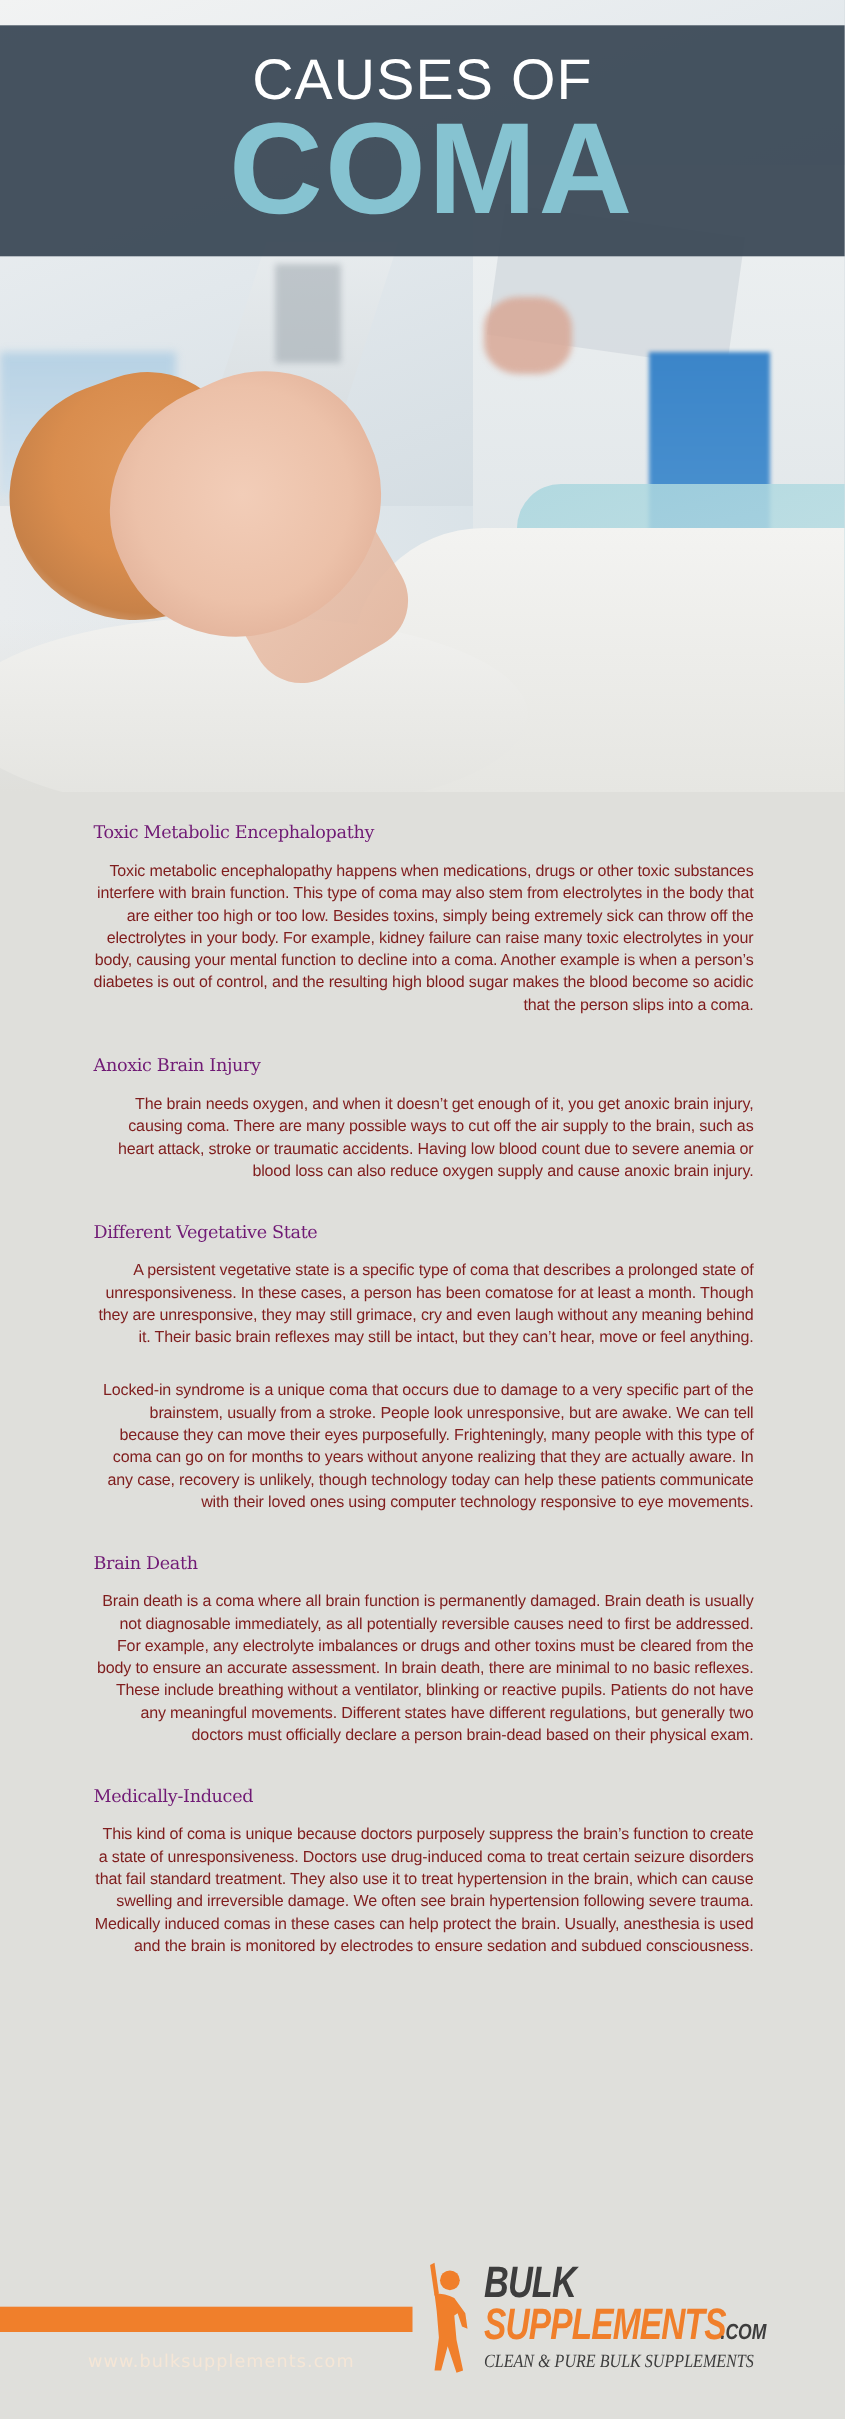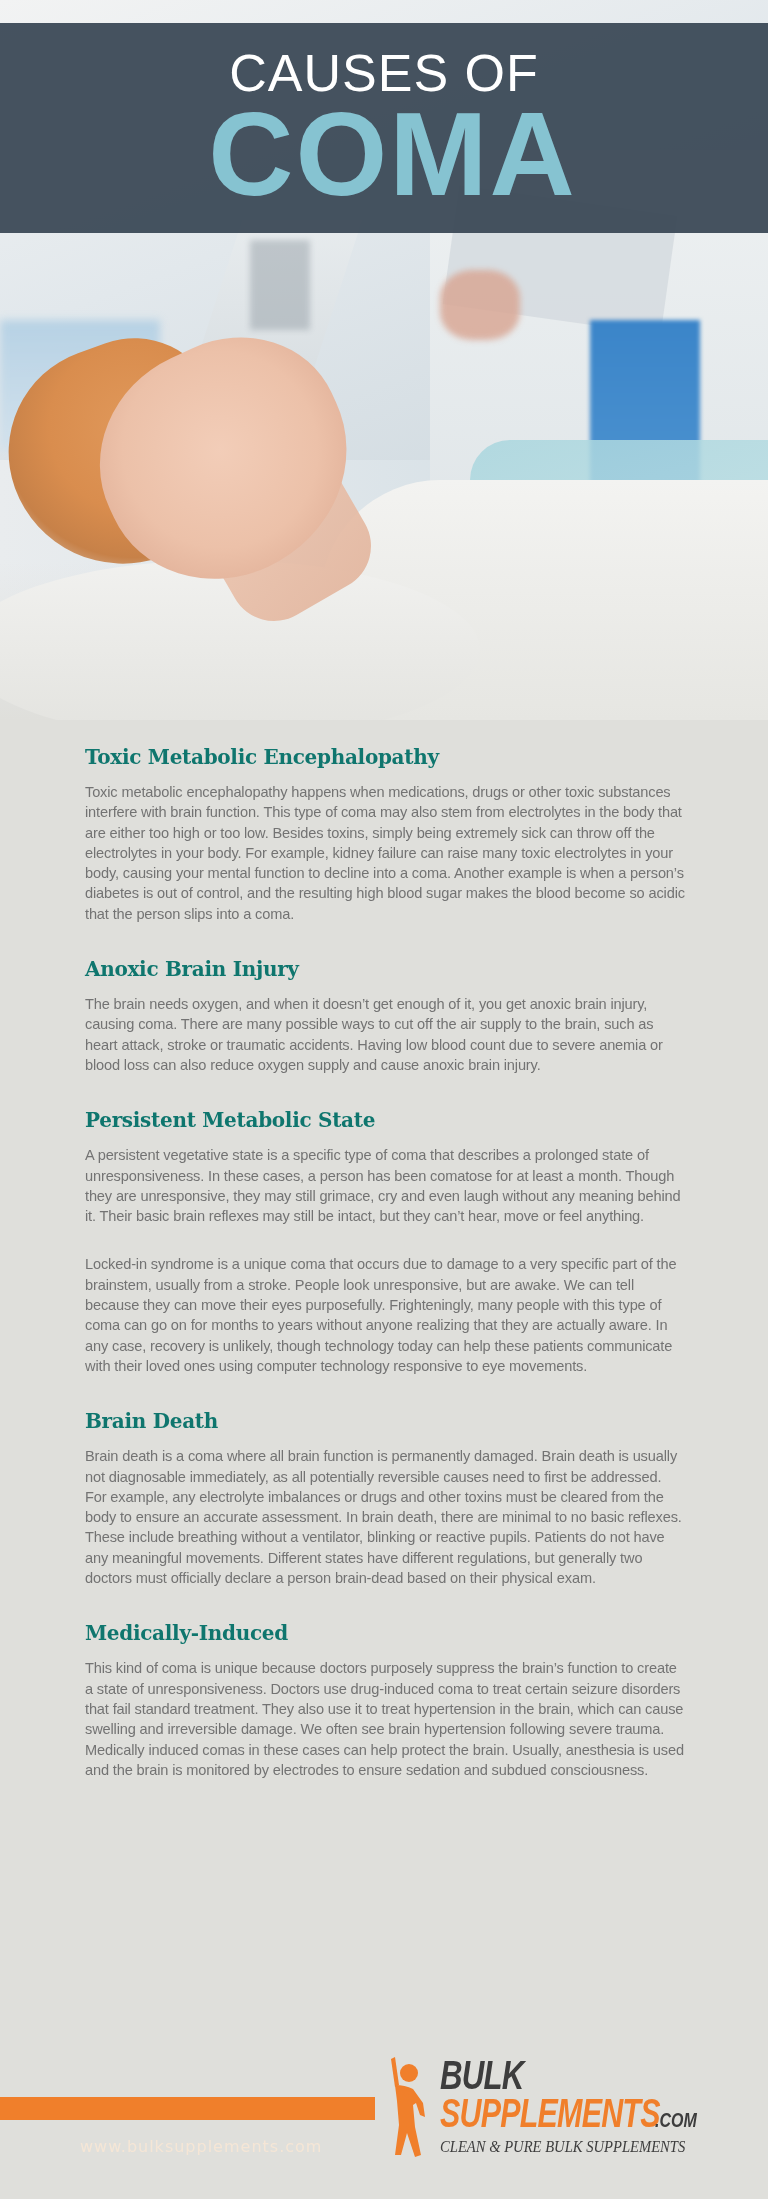--- a/index.html
+++ b/index.html
@@ -59,26 +59,27 @@
     position: absolute; left: 0; right: 0; top: 72px;
     color: #86c3d1; font-size: 118px; font-weight: bold; letter-spacing: 2px; line-height: 1;
     font-family: "Liberation Sans", sans-serif;
     padding-left: 17px;
   }
 
   
   .content { position: absolute; left: 85px; top: 740px; width: 600px; }
   .section { margin-bottom: 28px; }
   .section-title {
-    color: #0f766e; font-family: "DejaVu Serif", serif; font-size: 20px; font-weight: bold;
+    color: #701a75; font-family: "DejaVu Serif", serif; font-size: 16px; font-weight: normal;
     letter-spacing: -0.3px; margin-bottom: 8px; line-height: 34px;
   }
   .section-body {
-    font-family: "Liberation Sans", sans-serif; font-size: 14.6px; line-height: 20.3px; color: #737373;
+    font-family: "Liberation Sans", sans-serif; font-size: 14.6px; line-height: 20.3px; color: #7f1d1d;
     letter-spacing: -0.15px;
+    text-align: right;
   }
 
   
   .footer-bar {
     position: absolute; left: 0; top: 2097px; width: 375px; height: 23px;
     background: #f07f2b;
   }
   .footer-url {
     position: absolute; left: 80px; top: 2098px; color: #f5e6d6;
     font-family: "DejaVu Sans", sans-serif; font-size: 16px; letter-spacing: 1px; line-height: 22px; margin-top: 38px;
@@ -134,21 +135,21 @@
 <div class="content">
   <div class="section">
     <h2 class="section-title">Toxic Metabolic Encephalopathy</h2>
     <p class="section-body">Toxic metabolic encephalopathy happens when medications, drugs or other toxic substances interfere with brain function. This type of coma may also stem from electrolytes in the body that are either too high or too low. Besides toxins, simply being extremely sick can throw off the electrolytes in your body. For example, kidney failure can raise many toxic electrolytes in your body, causing your mental function to decline into a coma. Another example is when a person’s diabetes is out of control, and the resulting high blood sugar makes the blood become so acidic that the person slips into a coma.</p>
   </div>
   <div class="section">
     <h2 class="section-title">Anoxic Brain Injury</h2>
     <p class="section-body">The brain needs oxygen, and when it doesn’t get enough of it, you get anoxic brain injury, causing coma. There are many possible ways to cut off the air supply to the brain, such as heart attack, stroke or traumatic accidents. Having low blood count due to severe anemia or blood loss can also reduce oxygen supply and cause anoxic brain injury.</p>
   </div>
   <div class="section">
-    <h2 class="section-title">Persistent Metabolic State</h2>
+    <h2 class="section-title">Different Vegetative State</h2>
     <p class="section-body">A persistent vegetative state is a specific type of coma that describes a prolonged state of unresponsiveness. In these cases, a person has been comatose for at least a month. Though they are unresponsive, they may still grimace, cry and even laugh without any meaning behind it. Their basic brain reflexes may still be intact, but they can’t hear, move or feel anything.</p>
   </div>
   <div class="section">
     <p class="section-body">Locked-in syndrome is a unique coma that occurs due to damage to a very specific part of the brainstem, usually from a stroke. People look unresponsive, but are awake. We can tell because they can move their eyes purposefully. Frighteningly, many people with this type of coma can go on for months to years without anyone realizing that they are actually aware. In any case, recovery is unlikely, though technology today can help these patients communicate with their loved ones using computer technology responsive to eye movements.</p>
   </div>
   <div class="section">
     <h2 class="section-title">Brain Death</h2>
     <p class="section-body">Brain death is a coma where all brain function is permanently damaged. Brain death is usually not diagnosable immediately, as all potentially reversible causes need to first be addressed. For example, any electrolyte imbalances or drugs and other toxins must be cleared from the body to ensure an accurate assessment. In brain death, there are minimal to no basic reflexes. These include breathing without a ventilator, blinking or reactive pupils. Patients do not have any meaningful movements. Different states have different regulations, but generally two doctors must officially declare a person brain-dead based on their physical exam.</p>
   </div>
   <div class="section">

